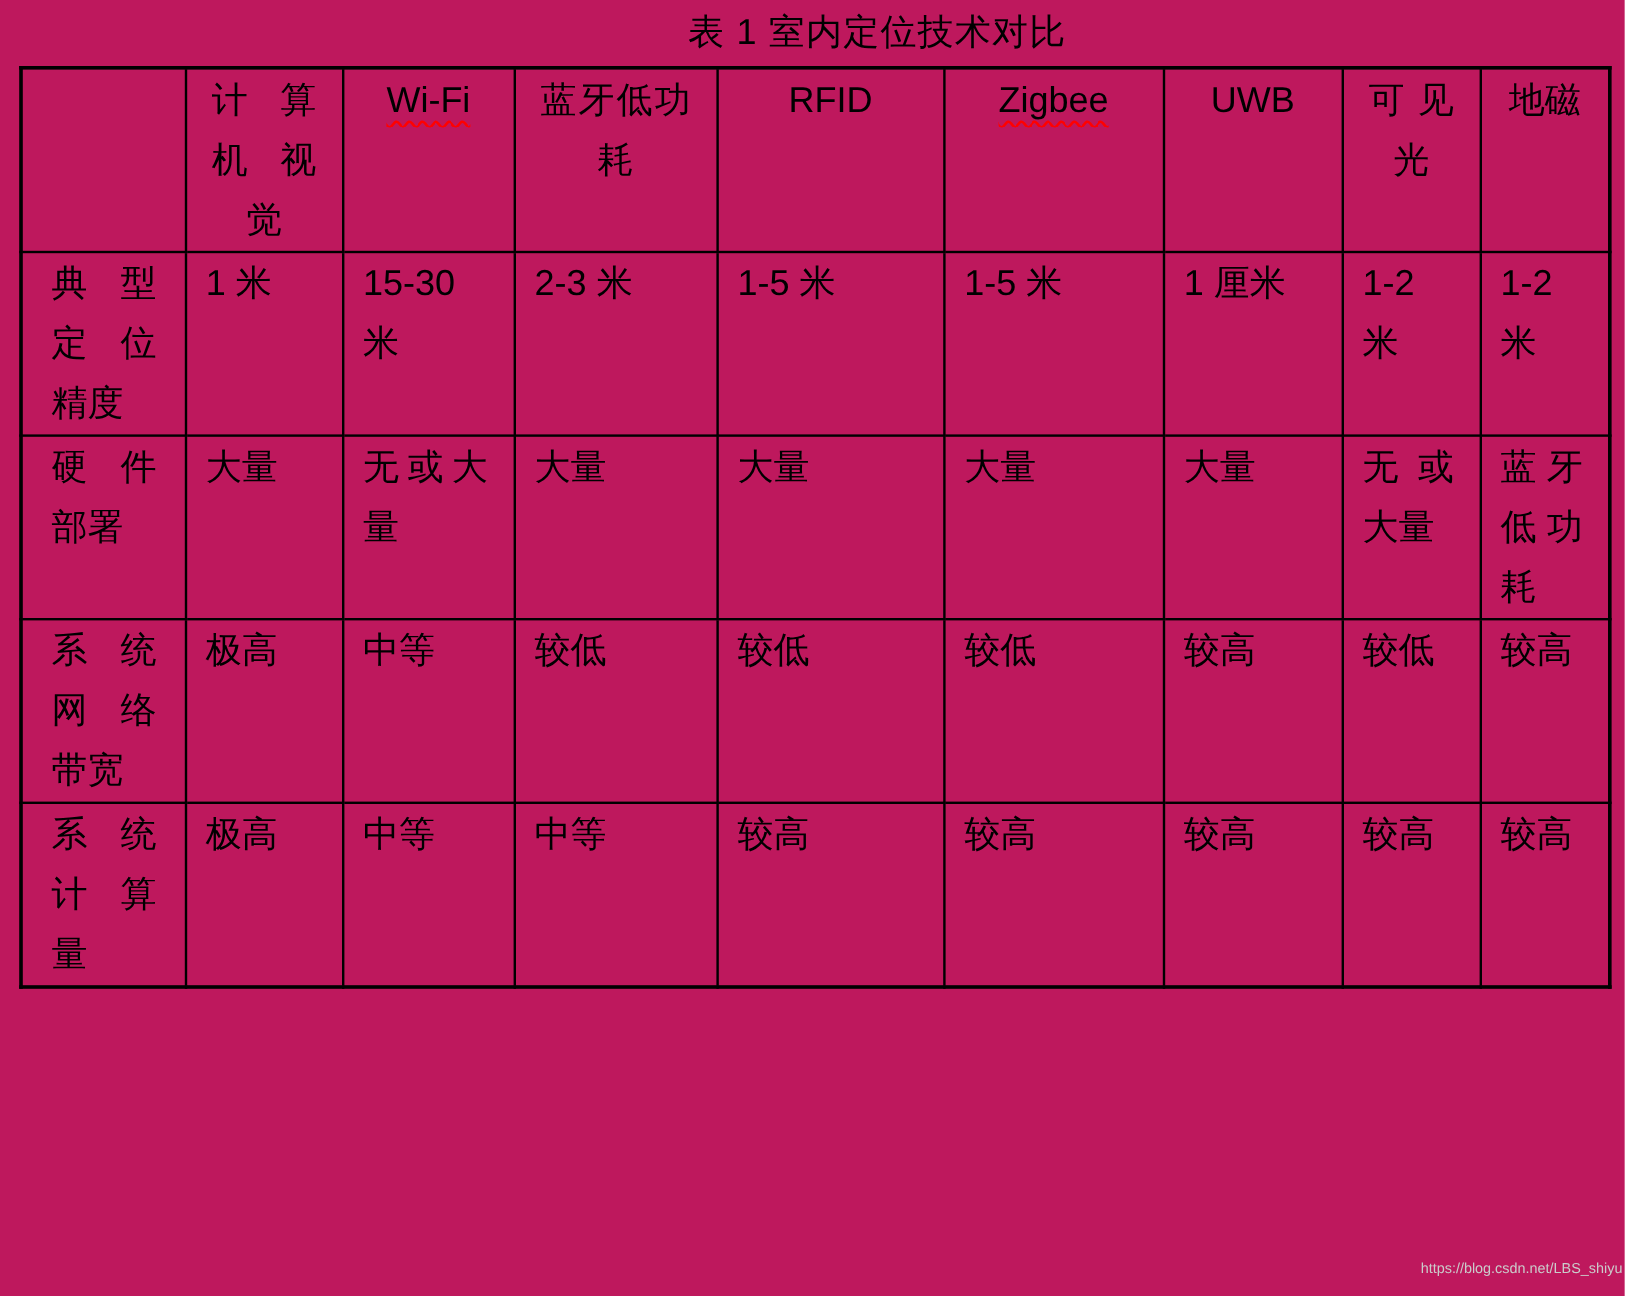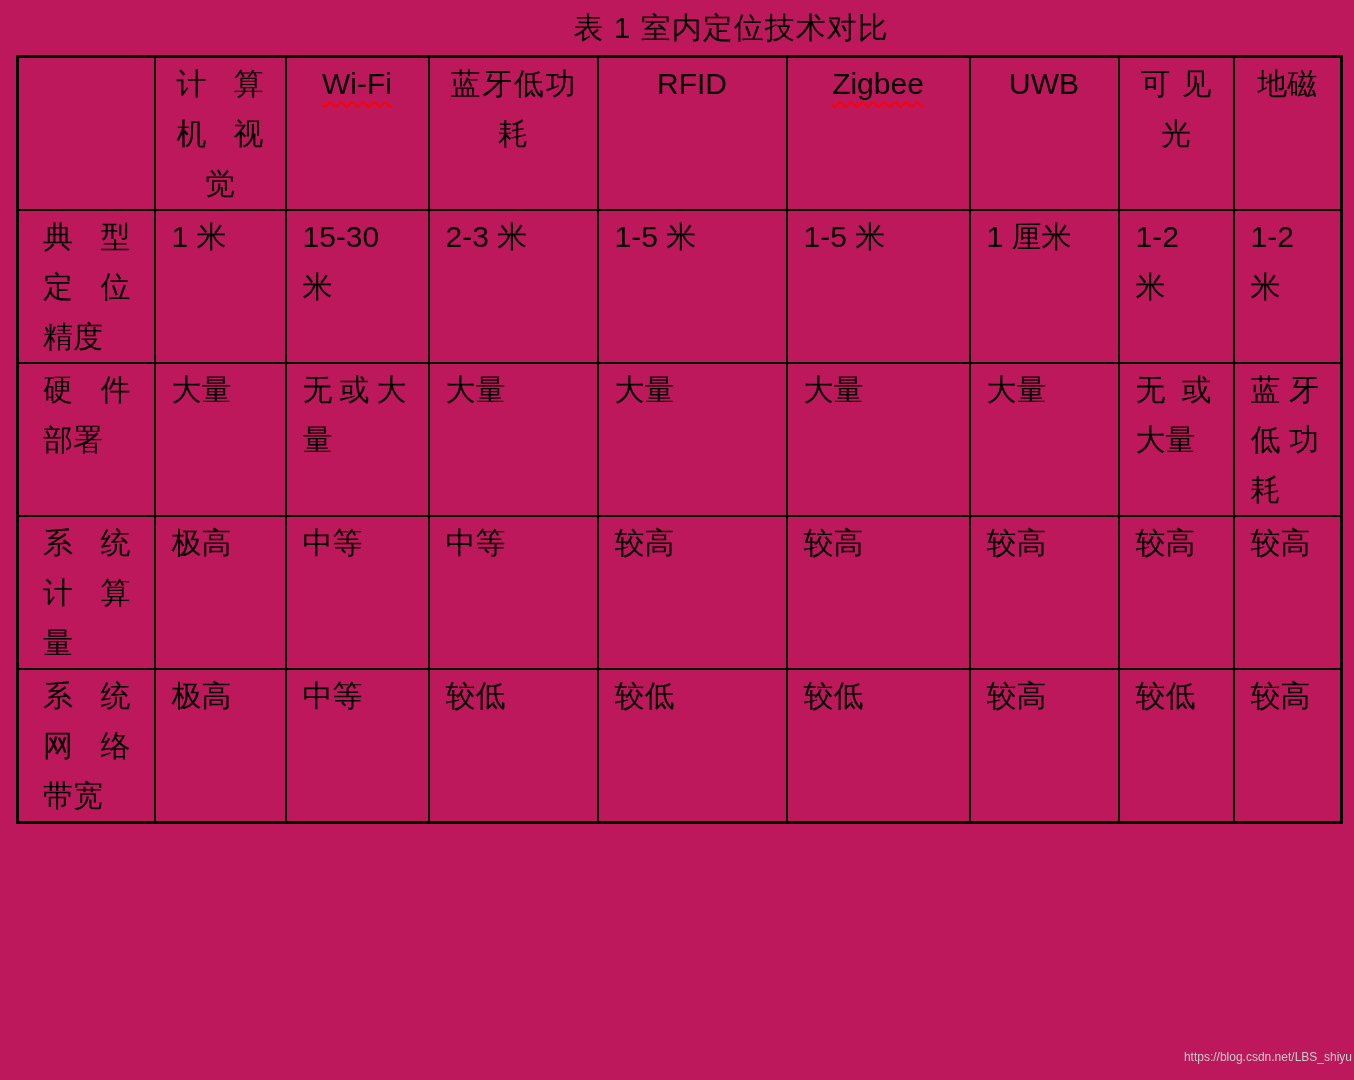--- a/index.html
+++ b/index.html
@@ -135,41 +135,41 @@
       <td class="val">大量</td>
       <td class="val">大量</td>
       <td class="val">大量</td>
       <td class="val">大量</td>
       <td class="val">无或大量</td>
       <td class="val">蓝牙低功耗</td>
     </tr>
 
 
 
+    <tr style="height:152px">
+      <td class="stub">系统网络带宽</td>
+      <td class="val">极高</td>
+      <td class="val">中等</td>
+      <td class="val">较低</td>
+      <td class="val">较低</td>
+      <td class="val">较低</td>
+      <td class="val">较高</td>
+      <td class="val">较低</td>
+      <td class="val">较高</td>
+    </tr>
+
     <tr style="height:150px">
       <td class="stub">系统计算量</td>
       <td class="val">极高</td>
       <td class="val">中等</td>
       <td class="val">中等</td>
       <td class="val">较高</td>
       <td class="val">较高</td>
       <td class="val">较高</td>
       <td class="val">较高</td>
       <td class="val">较高</td>
     </tr>
-
-    <tr style="height:152px">
-      <td class="stub">系统网络带宽</td>
-      <td class="val">极高</td>
-      <td class="val">中等</td>
-      <td class="val">较低</td>
-      <td class="val">较低</td>
-      <td class="val">较低</td>
-      <td class="val">较高</td>
-      <td class="val">较低</td>
-      <td class="val">较高</td>
-    </tr>
   </tbody>
     </table>
 
   <div class="watermark">https://blog.csdn.net/LBS_shiyu</div>
 
 </div>
 
 </body></html>

